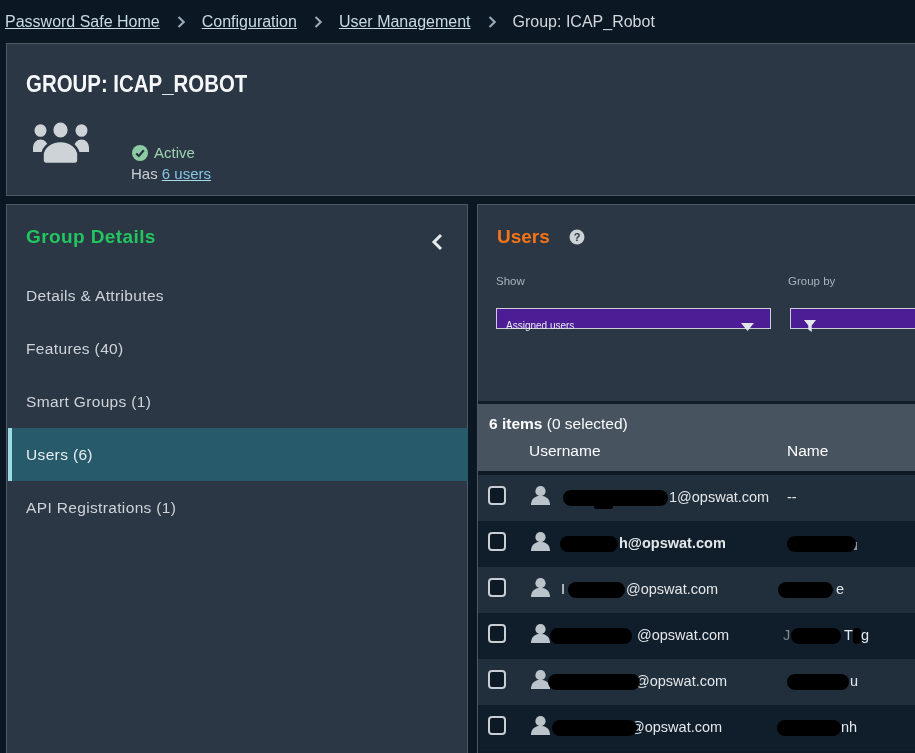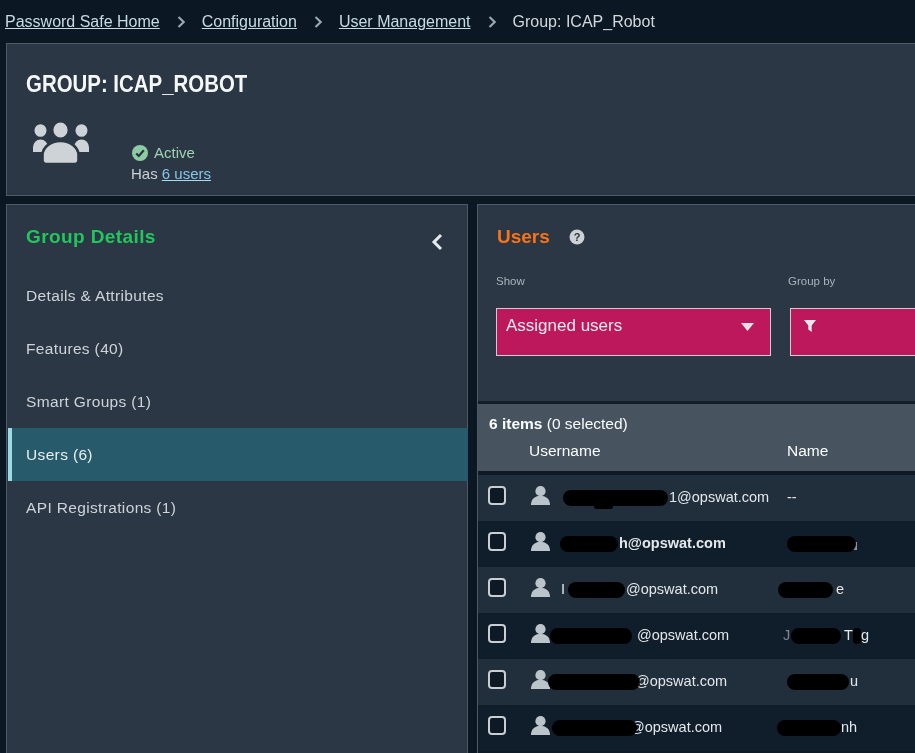--- a/index.html
+++ b/index.html
@@ -22,21 +22,21 @@
   
   #left { left:6px; top:204px; width:462px; height:555px; }
   #left h2 { position:absolute; left:19px; top:21px; font-size:19px; letter-spacing:0.4px; color:#22c55e; }
   .navitem { position:absolute; left:1px; width:460px; height:53px; line-height:53px; padding-left:18px; font-size:15.5px; letter-spacing:0.35px; color:#ced3d9; }
   .navsel { background:#275b6b; color:#e8eef0; border-left:4px solid #9bdbe4; padding-left:14px; }
 
   
   #right { left:477px; top:204px; width:438px; height:555px; border-right:none; }
   #right h2 { position:absolute; left:19px; top:21px; font-size:19px; color:#f97316; }
   .lbl { position:absolute; font-size:11.5px; color:#aab3bd; }
-  .selectbox { position:absolute; background:#be185d; border:1px solid #c9cfd4; height:48px; color:#e8ebee; font-size:17px; line-height:33px; }
+  .selectbox { position:absolute; background:#4c1d95; border:1px solid #c9cfd4; height:21px; color:#e8ebee; font-size:10px; line-height:33px; }
 
   
   #grayband { position:absolute; left:478px; top:401px; width:437px; height:70px; background:#47545f; border-top:3px solid #121d29; color:#fbfcfd; }
   .row { position:absolute; left:478px; width:437px; height:46px; }
   .rlight { background:#212e3b; }
   .rdark  { background:#101d2a; }
   .cbx { position:absolute; left:10px; top:11px; width:18px; height:19px; border:2px solid #c9ced4; border-radius:4px; background:#0d1a26; }
   .pill { position:absolute; height:16px; background:#000; border-radius:8px; top:15px; z-index:2; }
   .utxt { position:absolute; top:14px; font-size:14.5px; color:#e3e7ea; line-height:16px; white-space:nowrap; z-index:1; }
 </style>

